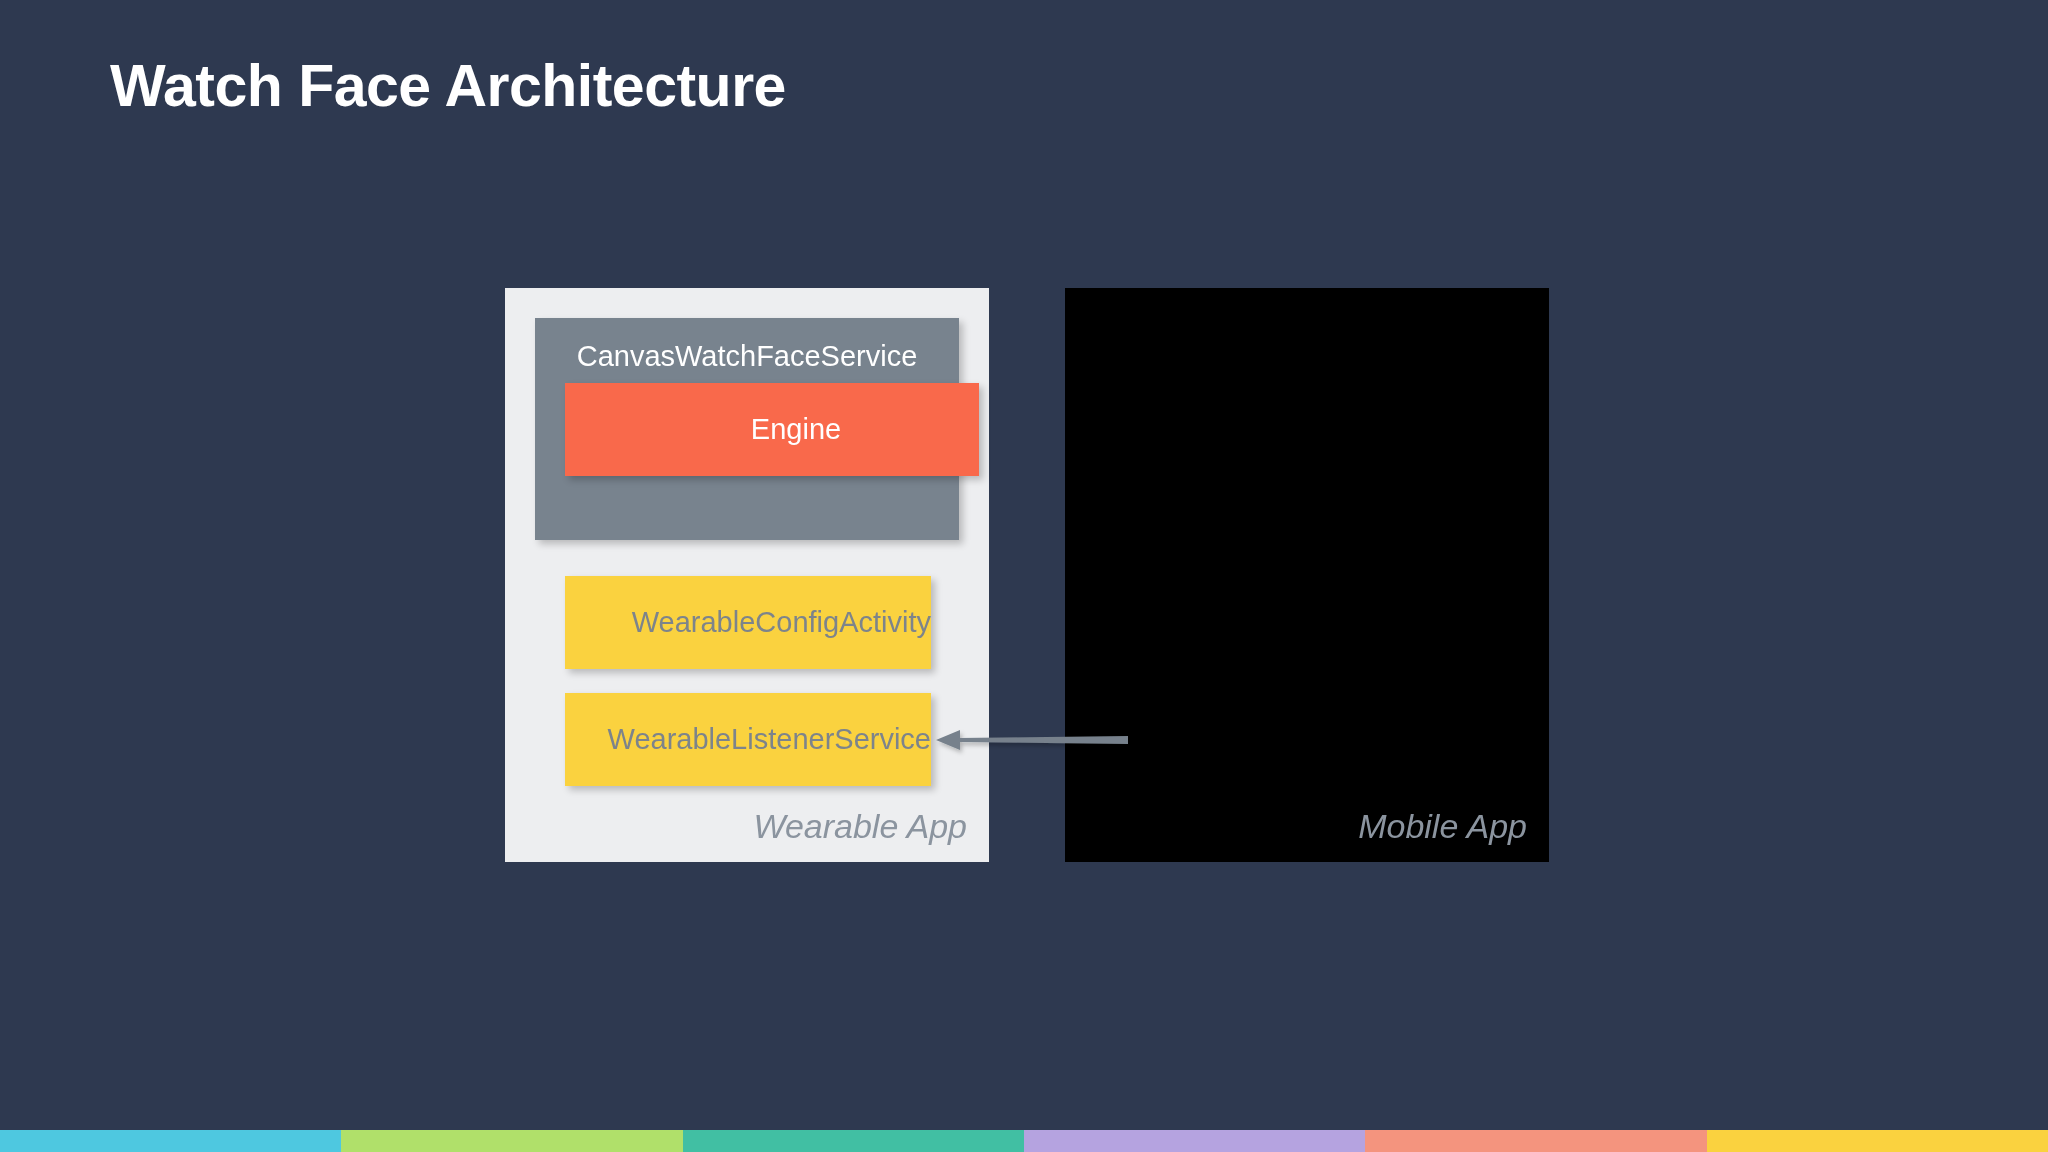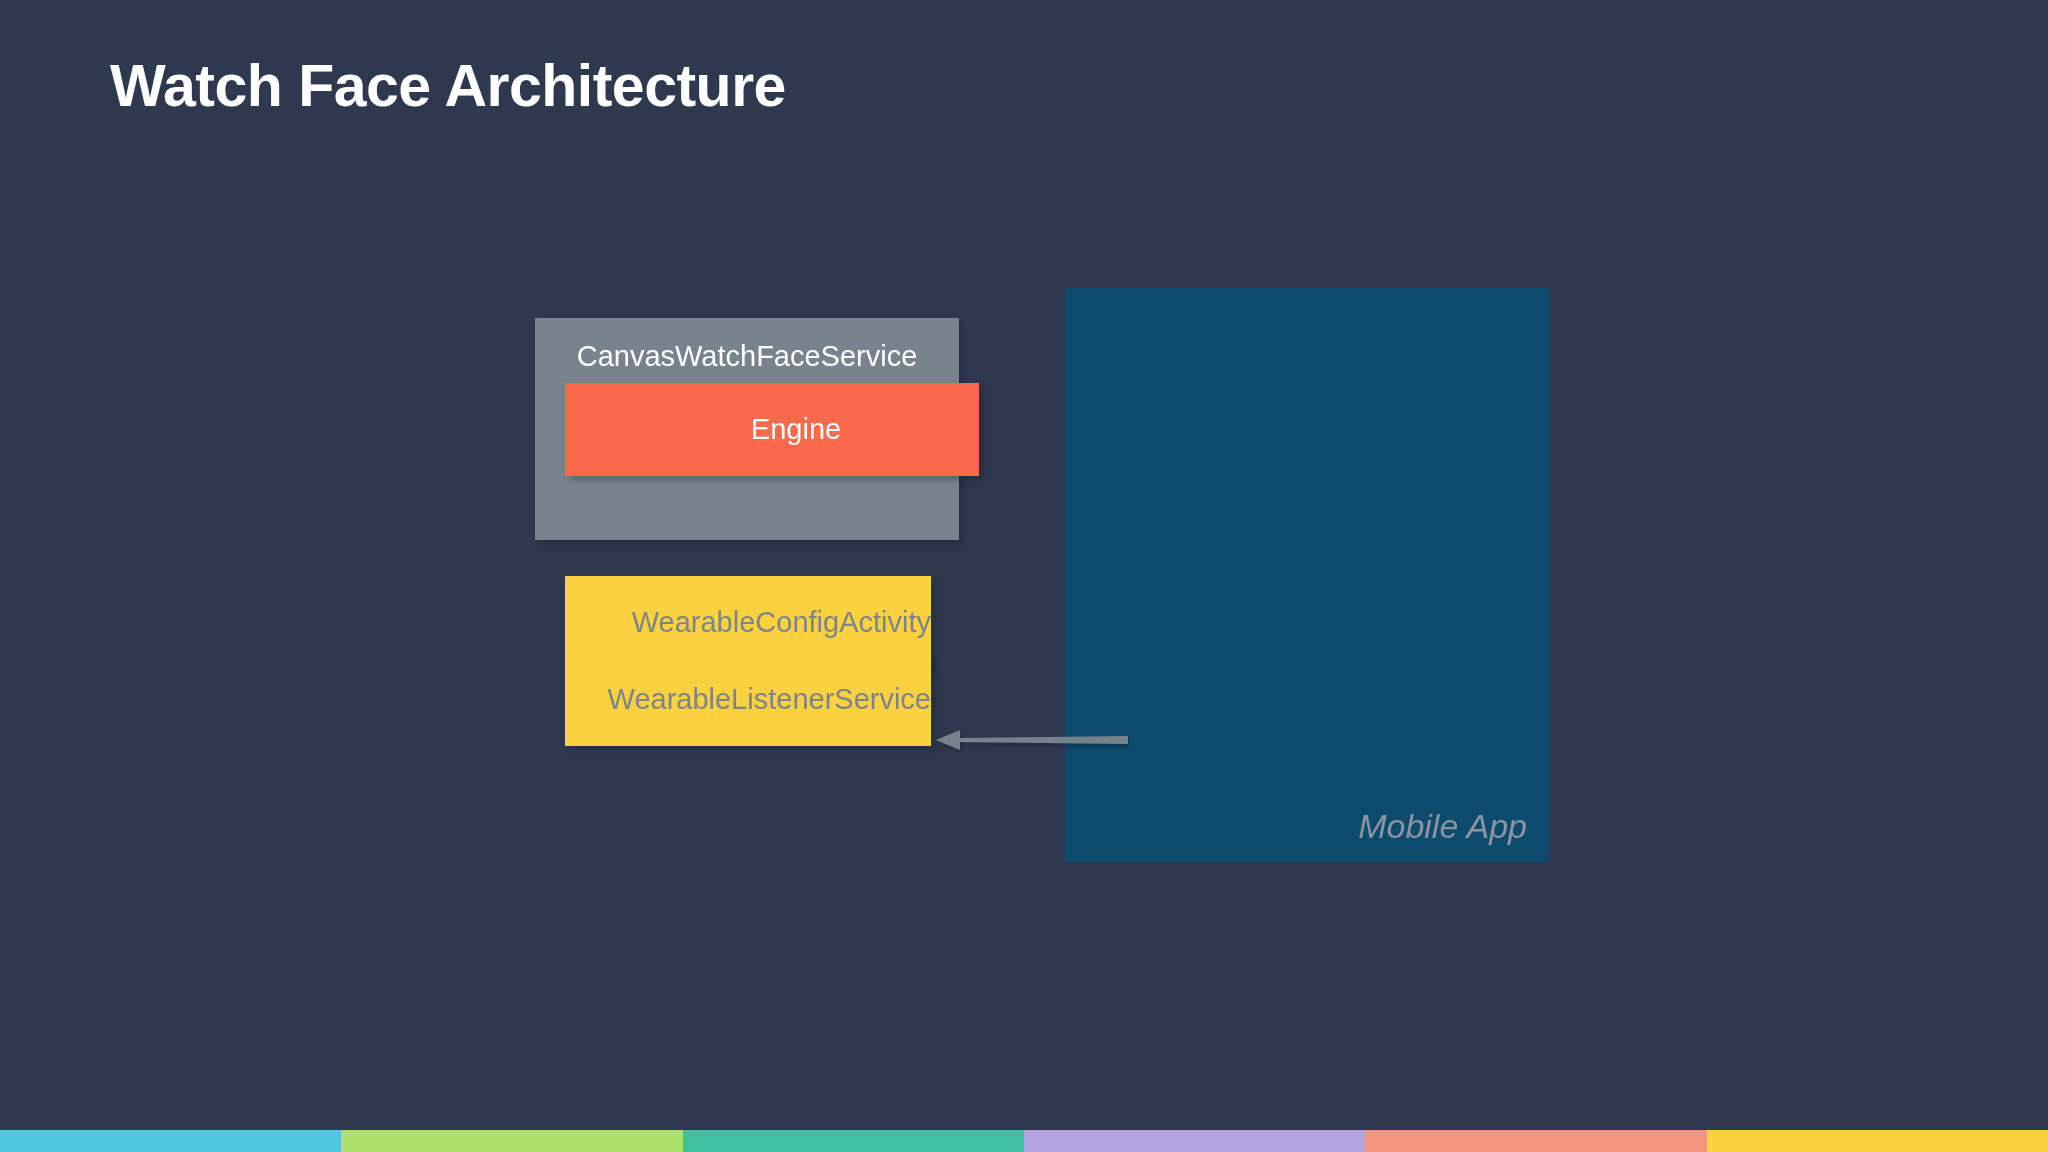--- a/index.html
+++ b/index.html
@@ -122,21 +122,21 @@
     white-space: nowrap;
   }
   #wearable-config-box {
     left: 565px;
     top: 576px;
     width: 366px;
     height: 93px;
   }
   #wearable-listener-box {
     left: 565px;
-    top: 653px;
+    top: 693px;
     width: 366px;
     height: 93px;
   }
   #mobile-config-box {
     left: 1127px;
     top: 693px;
     width: 366px;
     height: 93px;
   }
 
@@ -161,38 +161,41 @@
   }
   #bottom-strip > div { flex: 1 1 0; height: 100%; }
 </style>
 </head>
 <body style="background: rgb(46, 57, 80);">
 
 <div id="slide" style="background: rgb(46, 57, 80);">
 
   <div id="page-title" style="color: rgb(255, 255, 255);">Watch Face Architecture</div>
 
+  <div class="panel" id="wearable-panel" style="background: rgb(237, 238, 240);">
+    <div class="panel-label">Wearable App</div>
+  </div>
 
   <div id="service-box" style="background: rgb(120, 131, 142);">
     <div id="service-box-title" style="color: rgb(255, 255, 255);">CanvasWatchFaceService</div>
   </div>
 
   <div id="engine-box" style="background: rgb(249, 105, 75);">
     <span id="engine-box-label" style="color: rgb(255, 255, 255);">Engine</span>
   </div>
 
   <div class="yellow-box" id="wearable-config-box" style="background: rgb(250, 210, 63);">
     <span style="color: rgb(125, 132, 139);">WearableConfigActivity</span>
   </div>
 
   <div class="yellow-box" id="wearable-listener-box" style="background: rgb(250, 210, 63);">
     <span style="color: rgb(125, 132, 139);">WearableListenerService</span>
   </div>
 
-  <div class="panel" id="mobile-panel" style="background: #0c4a6e;">
+  <div class="panel" id="mobile-panel" style="background: #000000;">
     <div class="panel-label">Mobile App</div>
   </div>
 
 
   <svg id="connector-arrow" viewBox="0 0 200 50" xmlns="http://www.w3.org/2000/svg">
     <defs>
       <filter id="arrowShadow" x="-30%" y="-60%" width="170%" height="240%">
         <feDropShadow dx="2" dy="3" stdDeviation="2" flood-color="#000000" flood-opacity="0.25"></feDropShadow>
       </filter>
     </defs>

